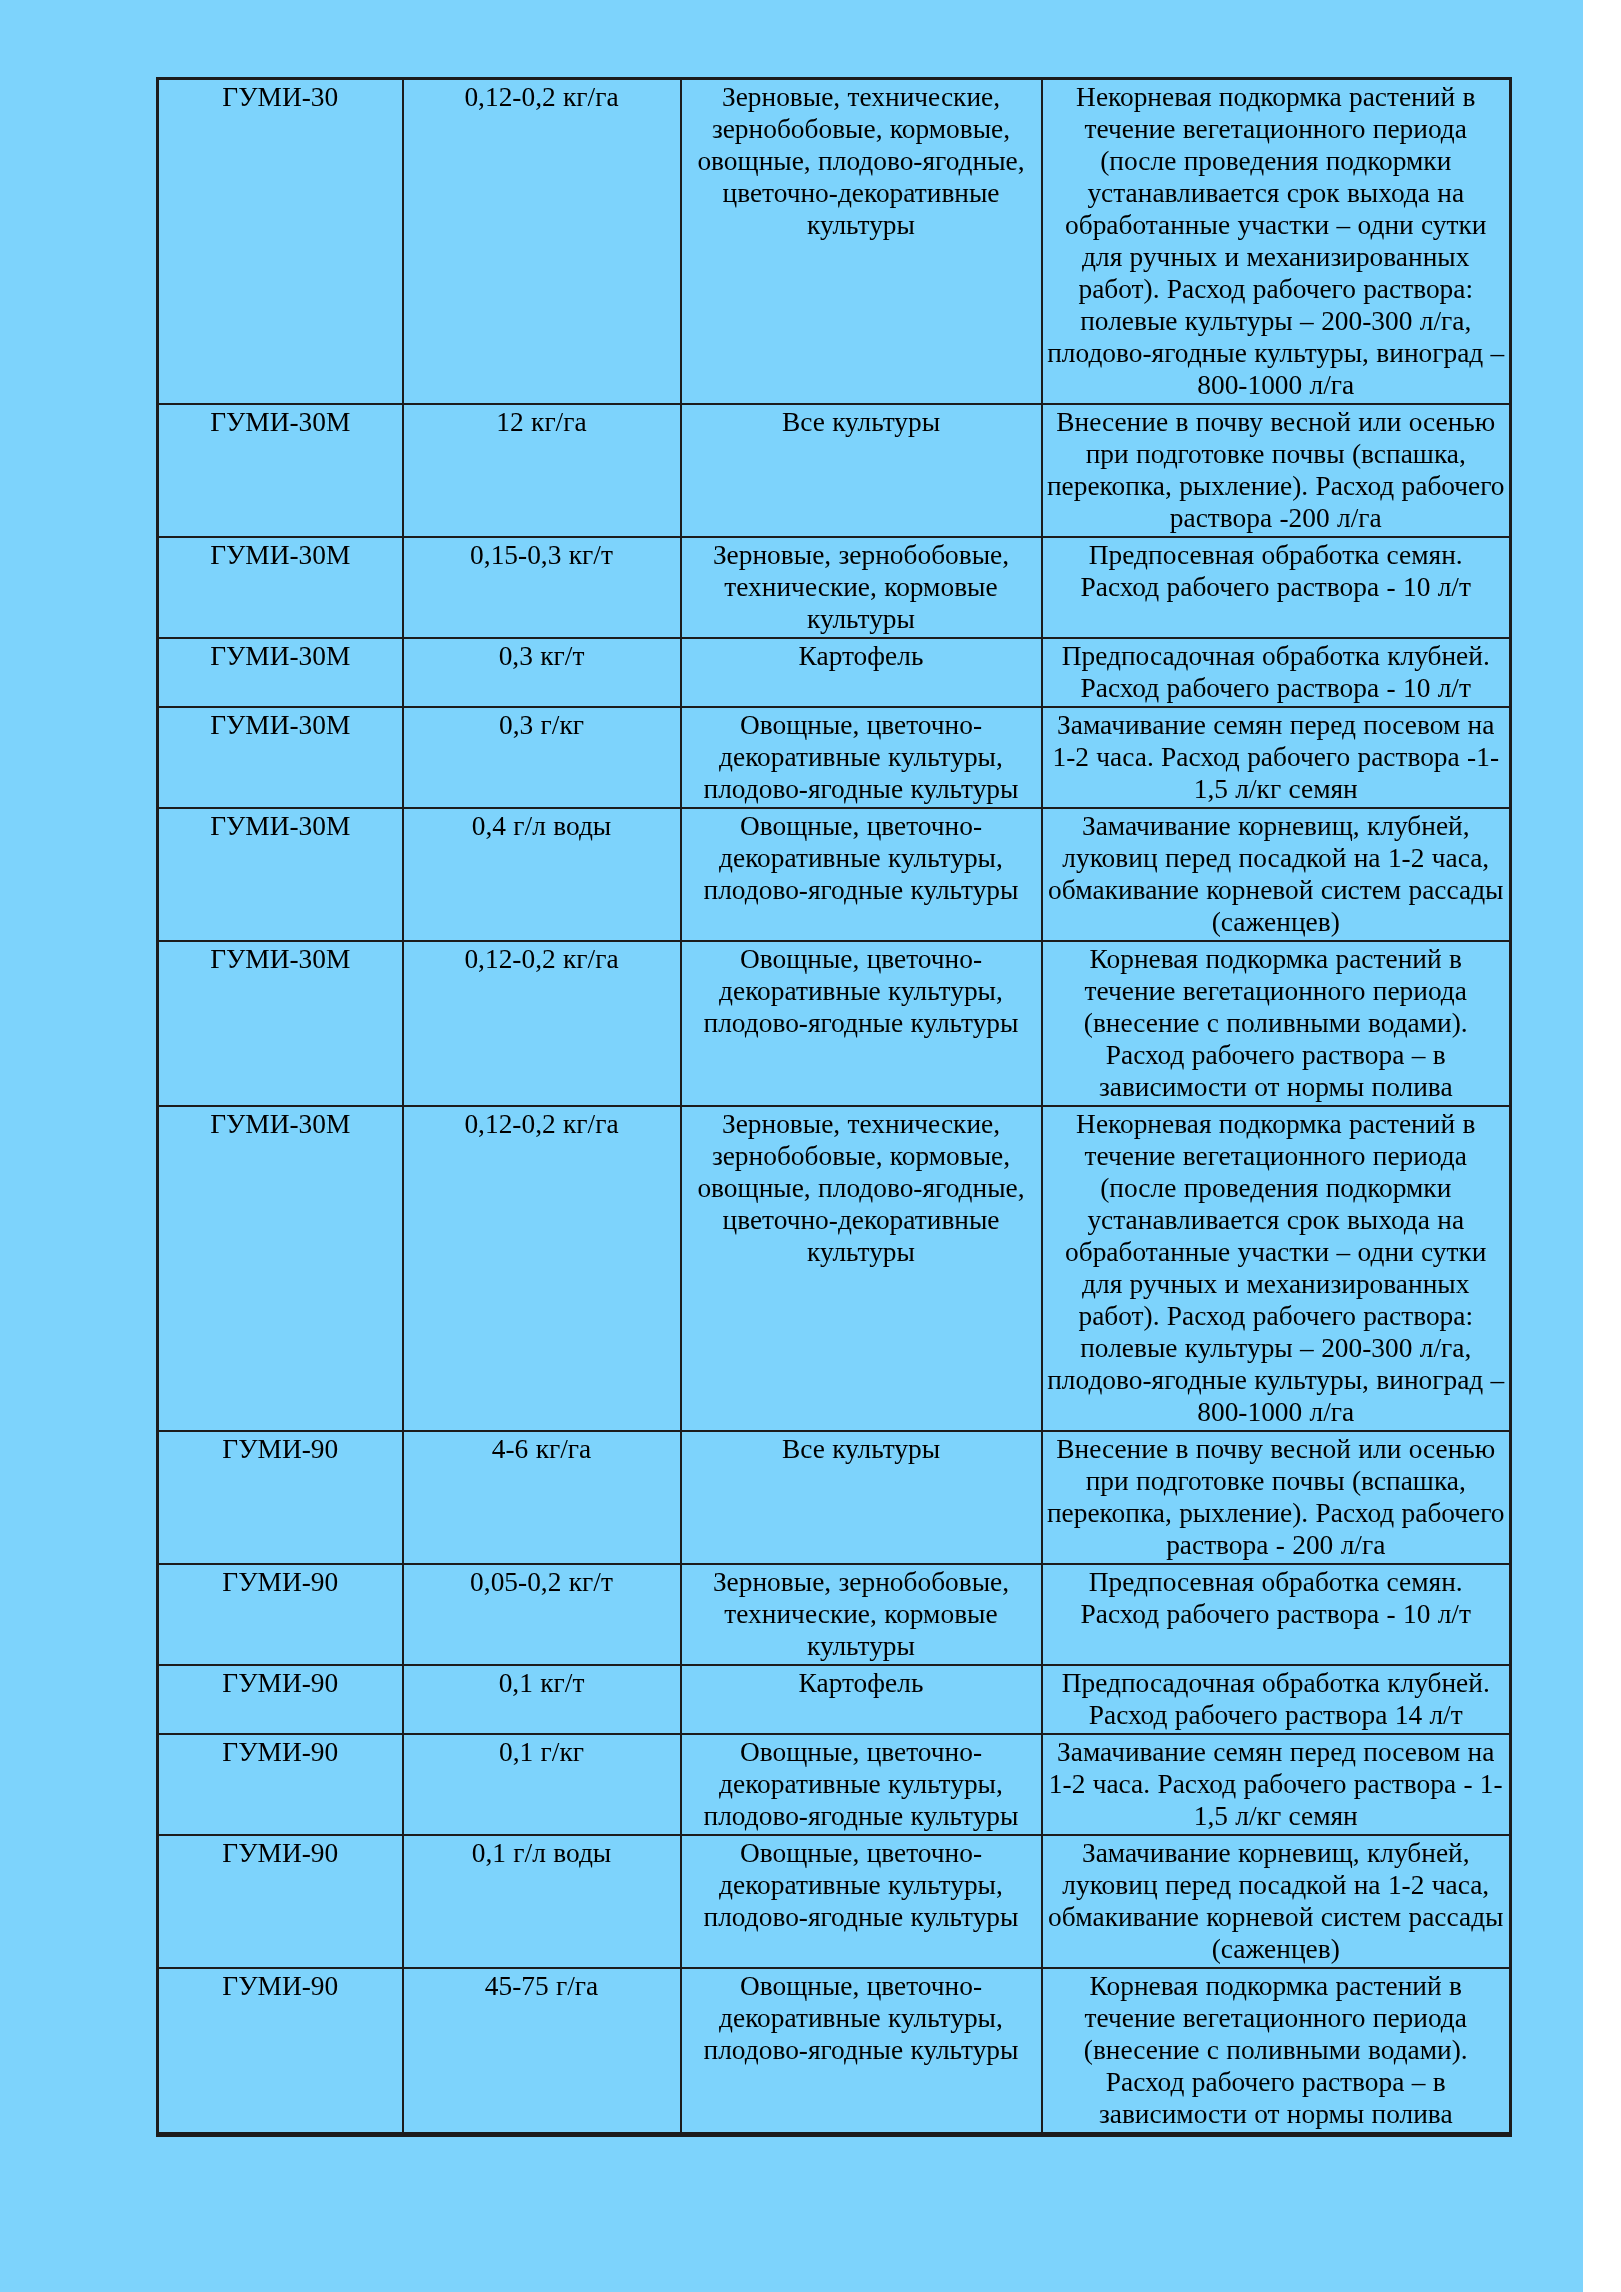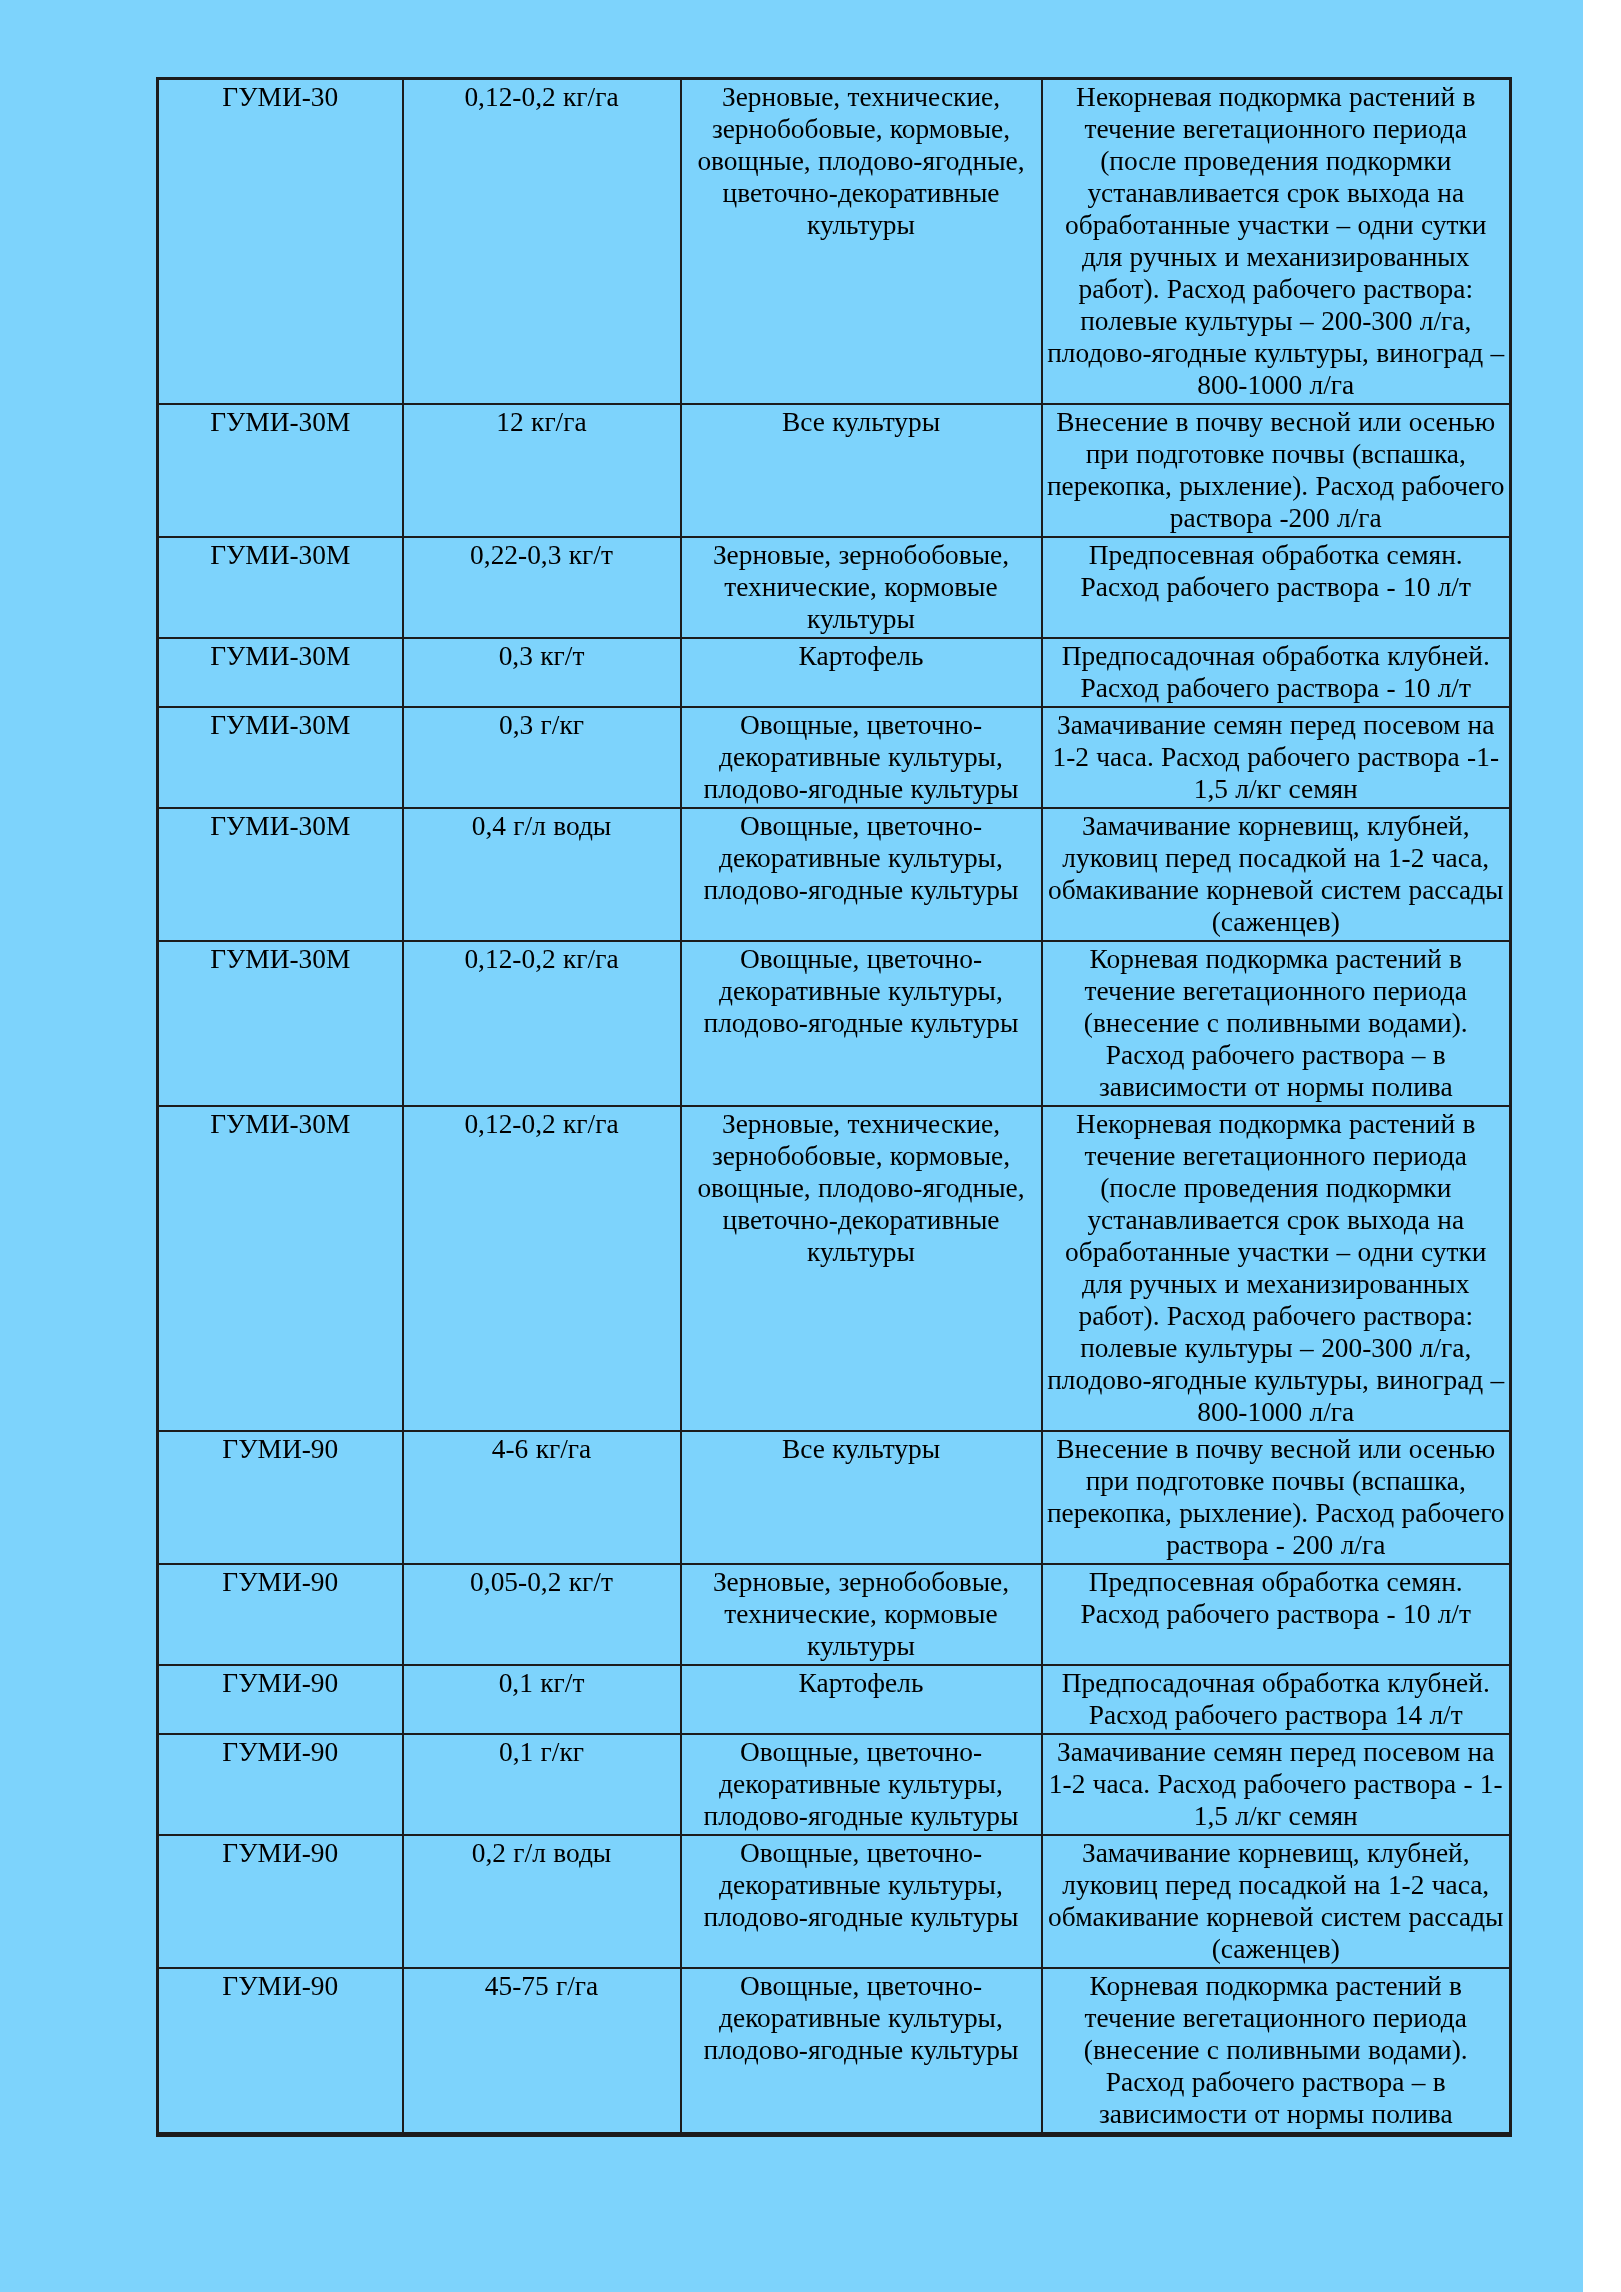--- a/index.html
+++ b/index.html
@@ -62,21 +62,21 @@
 
   <tr>
     <td class="cell">ГУМИ-30М</td>
     <td class="cell">12 кг/га</td>
     <td class="cell">Все культуры</td>
     <td class="cell">Внесение в почву весной или осенью при подготовке почвы (вспашка, перекопка, рыхление). Расход рабочего раствора -200 л/га</td>
   </tr>
 
   <tr>
     <td class="cell">ГУМИ-30М</td>
-    <td class="cell">0,22-0,3 кг/т</td>
+    <td class="cell">0,15-0,3 кг/т</td>
     <td class="cell">Зерновые, зернобобовые, технические, кормовые культуры</td>
     <td class="cell">Предпосевная обработка семян. Расход рабочего раствора - 10 л/т</td>
   </tr>
 
   <tr>
     <td class="cell">ГУМИ-30М</td>
     <td class="cell">0,3 кг/т</td>
     <td class="cell">Картофель</td>
     <td class="cell">Предпосадочная обработка клубней. Расход рабочего раствора - 10 л/т</td>
   </tr>
@@ -132,21 +132,21 @@
 
   <tr>
     <td class="cell">ГУМИ-90</td>
     <td class="cell">0,1 г/кг</td>
     <td class="cell">Овощные, цветочно-декоративные культуры, плодово-ягодные культуры</td>
     <td class="cell">Замачивание семян перед посевом на 1-2 часа. Расход рабочего раствора - 1-1,5 л/кг семян</td>
   </tr>
 
   <tr>
     <td class="cell">ГУМИ-90</td>
-    <td class="cell">0,2 г/л воды</td>
+    <td class="cell">0,1 г/л воды</td>
     <td class="cell">Овощные, цветочно-декоративные культуры, плодово-ягодные культуры</td>
     <td class="cell">Замачивание корневищ, клубней, луковиц перед посадкой на 1-2 часа, обмакивание корневой систем рассады (саженцев)</td>
   </tr>
 
   <tr>
     <td class="cell">ГУМИ-90</td>
     <td class="cell">45-75 г/га</td>
     <td class="cell">Овощные, цветочно-декоративные культуры, плодово-ягодные культуры</td>
     <td class="cell">Корневая подкормка растений в течение вегетационного периода (внесение с поливными водами). Расход рабочего раствора – в зависимости от нормы полива</td>
   </tr>

